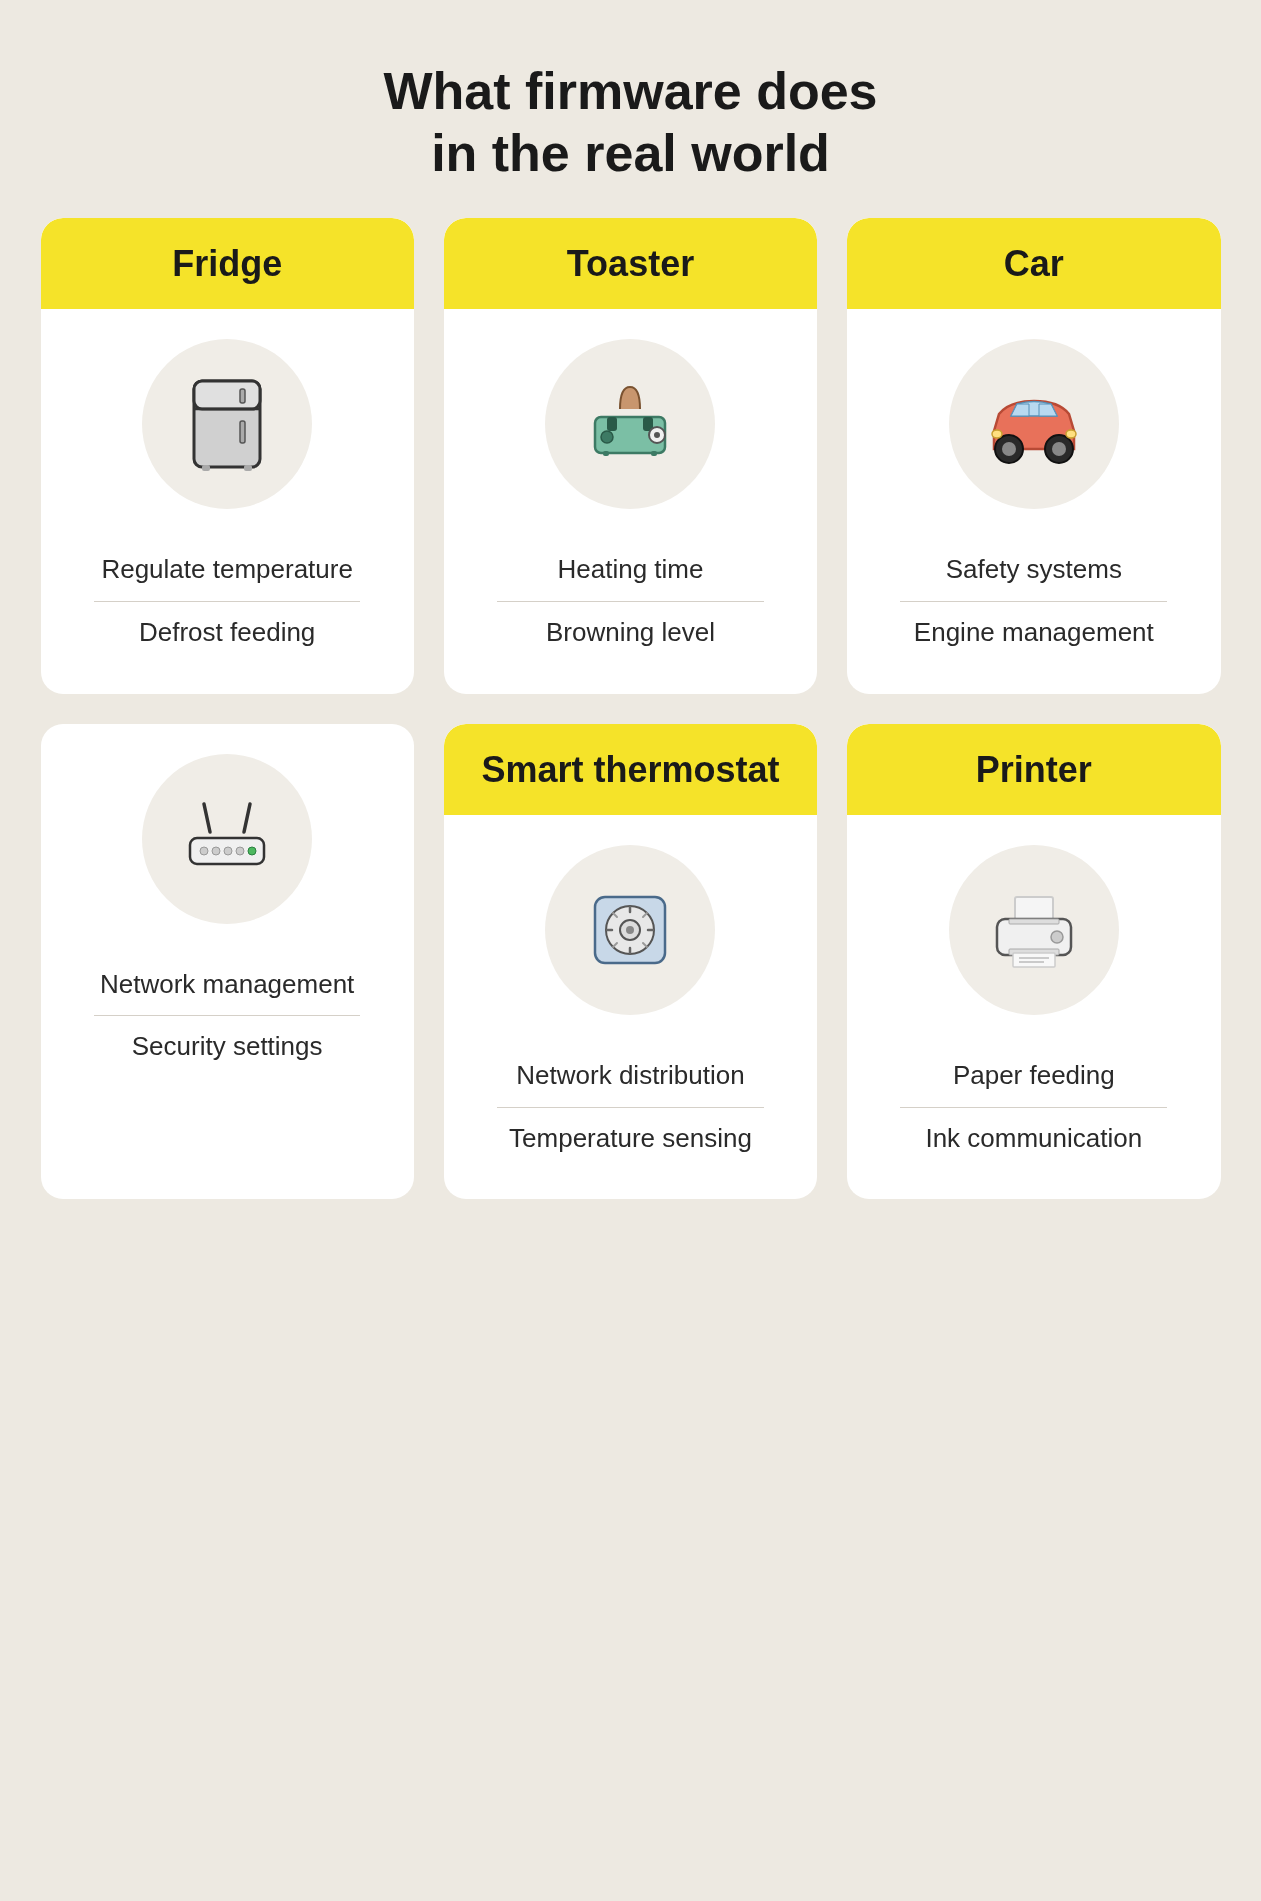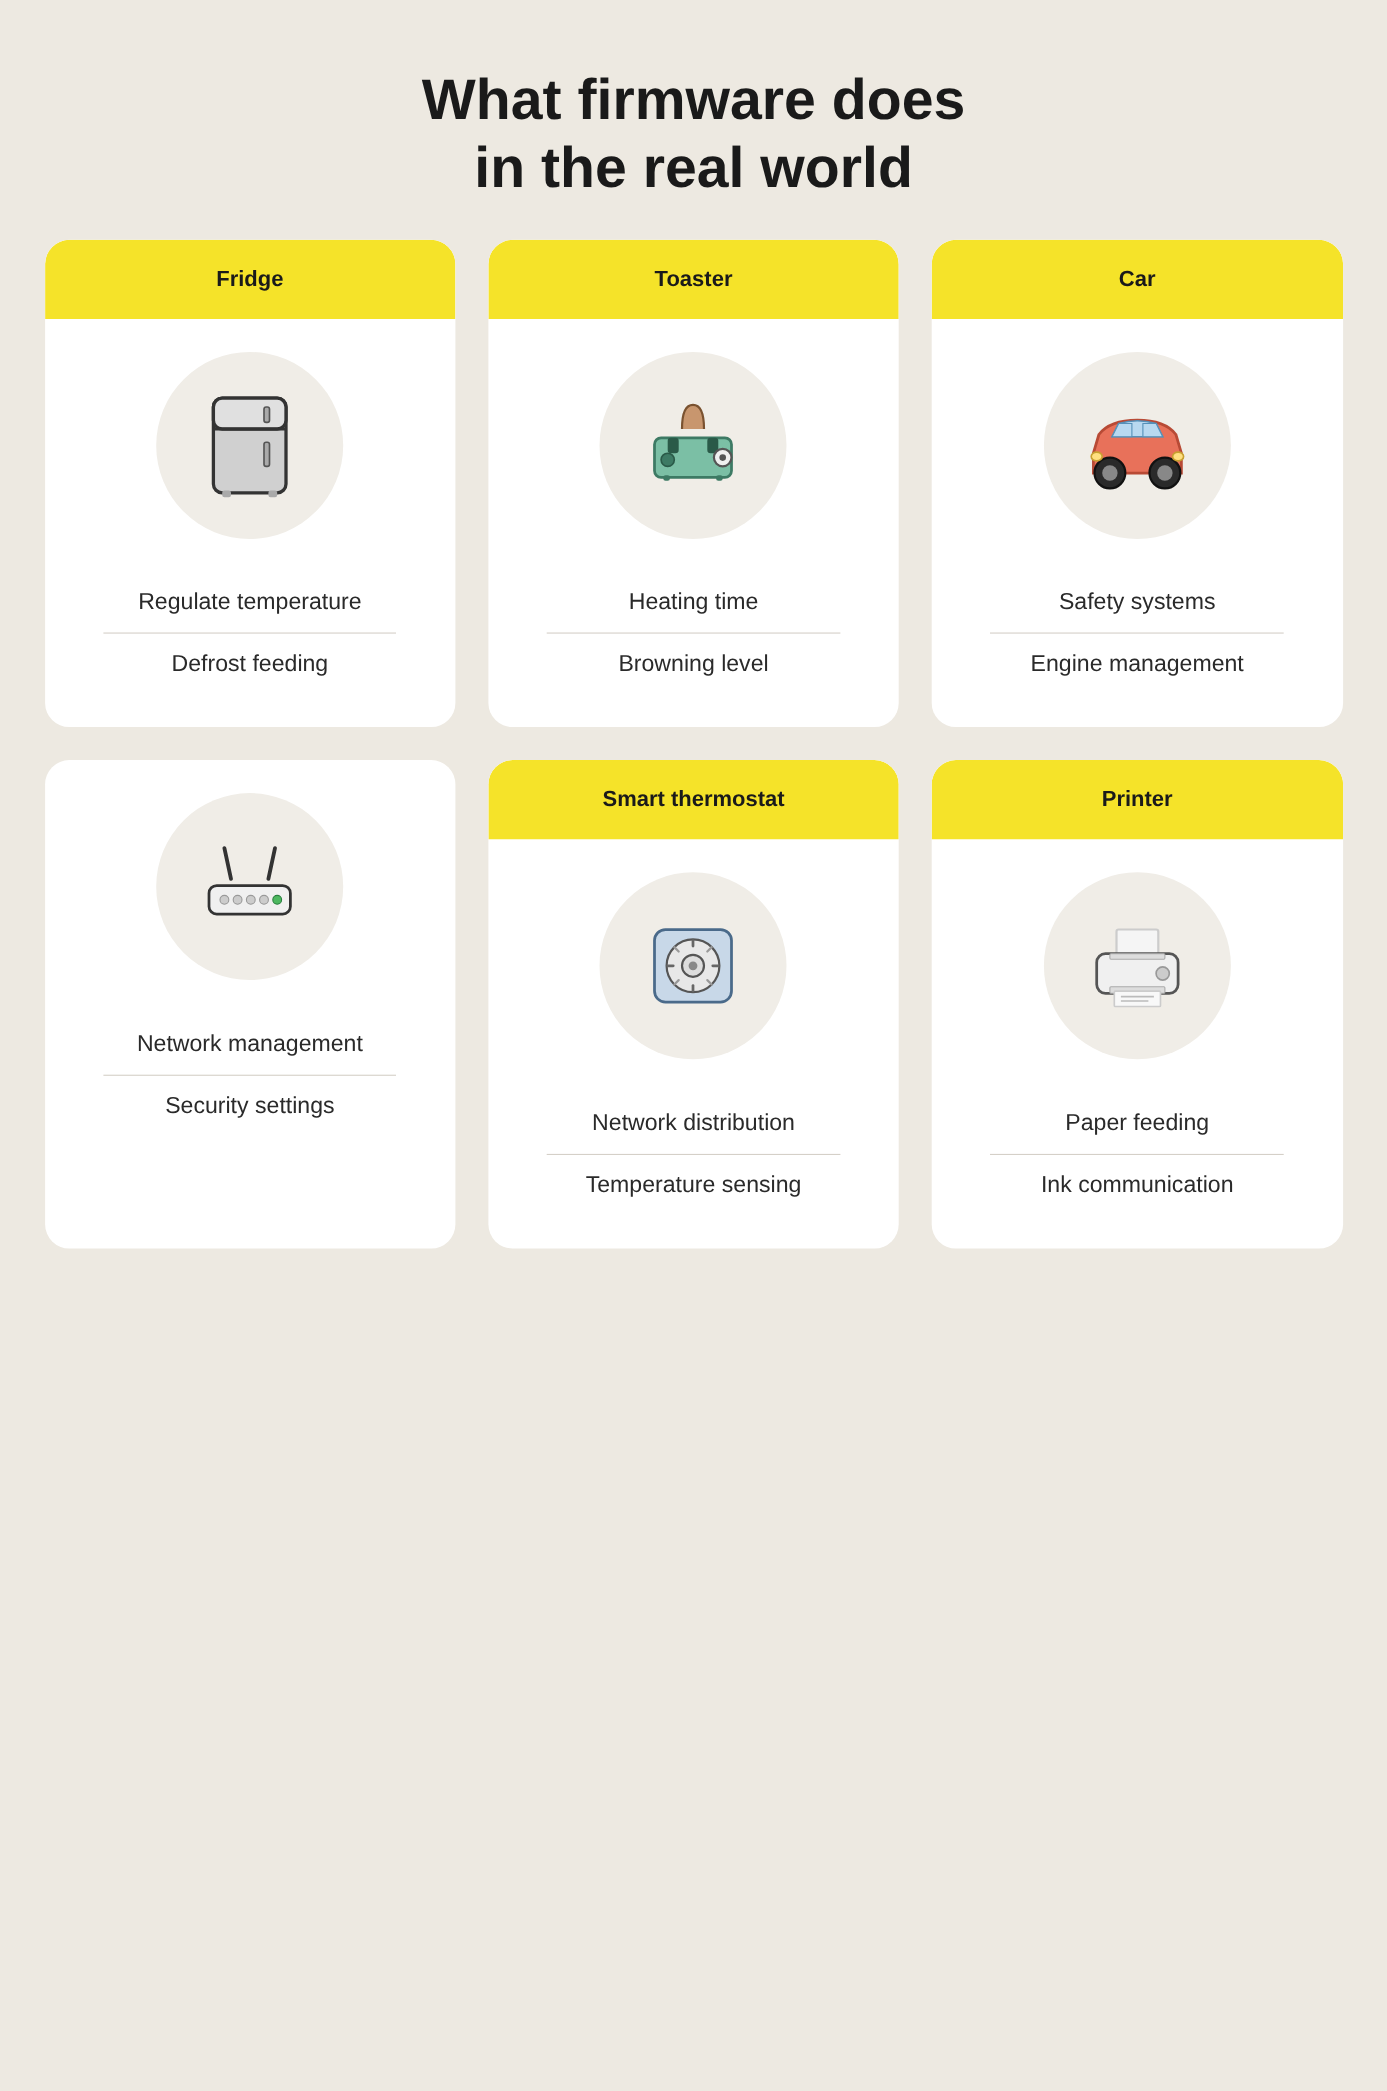--- a/index.html
+++ b/index.html
@@ -44,21 +44,21 @@
 
     .card-header {
       background: #f5e329;
       width: 100%;
       padding: 24px 20px;
       text-align: center;
       border-radius: 22px 22px 0 0;
     }
 
     .card-header-title {
-      font-size: 20px;
+      font-size: 36px;
       font-weight: 900;
       color: #1a1a1a;
       font-family: 'Arial Black', 'Arial', sans-serif;
       line-height: 1.2;
     }
 
     .card-body {
       display: flex;
       flex-direction: column;
       align-items: center;
@@ -77,21 +77,21 @@
       margin-bottom: 30px;
     }
 
     .icon-circle svg {
       width: 110px;
       height: 110px;
     }
 
     .feature-item {
       text-align: center;
-      font-size: 21px;
+      font-size: 26px;
       color: #2a2a2a;
       font-family: 'Arial', sans-serif;
       line-height: 1.3;
       padding: 14px 0;
     }
 
     .feature-divider {
       width: 80%;
       border: none;
       border-top: 1px solid #d5d0c8;

